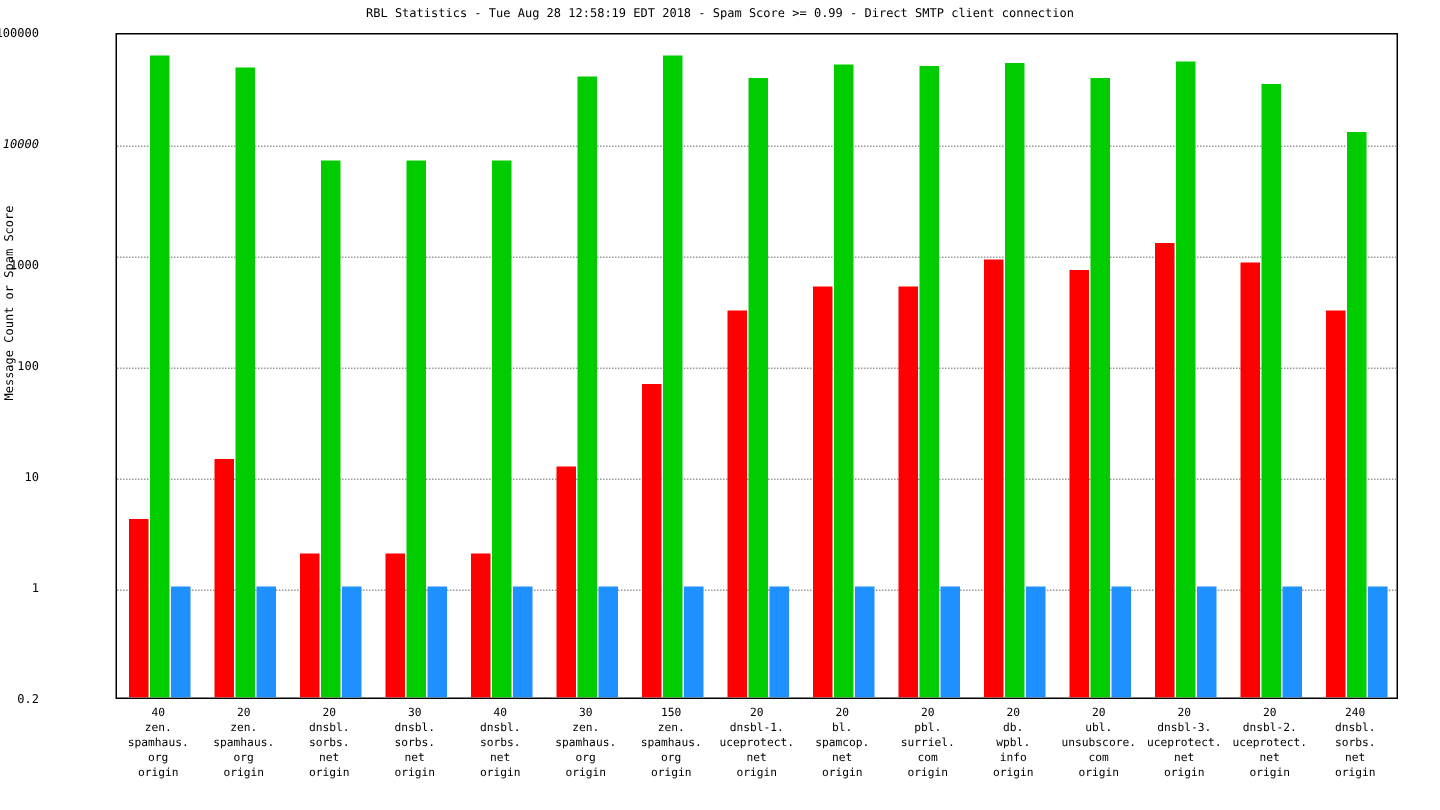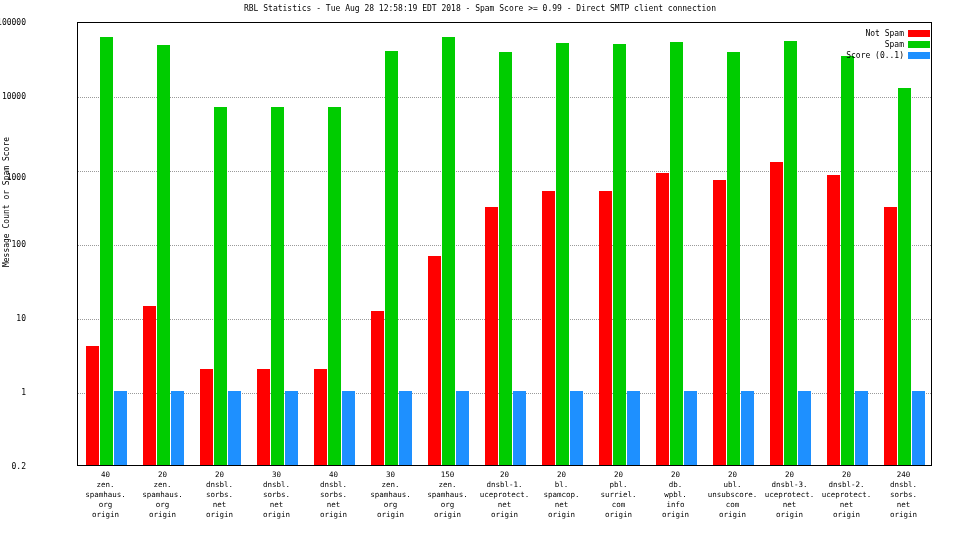--- a/index.html
+++ b/index.html
@@ -124,21 +124,21 @@
   <div id="chart-title">RBL Statistics - Tue Aug 28 12:58:19 EDT 2018 - Spam Score &gt;= 0.99 - Direct SMTP client connection</div>
 
   <div id="ylabel">Message Count or Spam Score</div>
 
   <div id="ytick-labels">
       <div class="ytick-label" style="top: 466px;">0.2</div>
       <div class="ytick-label" style="top: 392px;">1</div>
       <div class="ytick-label" style="top: 318px; margin-left: 48px;">10</div>
       <div class="ytick-label" style="top: 244px;">100</div>
       <div class="ytick-label" style="top: 177px;">1000</div>
-      <div class="ytick-label" style="top: 96px;">10000</div>
+      <div class="ytick-label" style="top: 96px; font-style: italic;">10000</div>
       <div class="ytick-label" style="top: 22px;">100000</div>
     </div>
 
   <div id="plot">
     <div id="gridlines">
         <div class="gridline" style="top: 370px;"></div>
         <div class="gridline" style="top: 296px;"></div>
         <div class="gridline" style="top: 222px;"></div>
         <div class="gridline" style="top: 148px;"></div>
         <div class="gridline" style="top: 74px;"></div>
@@ -215,34 +215,20 @@
           <div class="bar score" title="Score (0..1): 1" style="height: 74px; background: rgb(30, 144, 255);"></div>
         </div>
         <div class="group" style="left: 798px; width: 57px;">
           <div class="bar notspam" title="Not Spam: 310" style="height: 258.361px; background: rgb(255, 0, 0);"></div>
           <div class="bar spam" title="Spam: 12500" style="height: 377.171px; background: rgb(0, 204, 0);"></div>
           <div class="bar score" title="Score (0..1): 1" style="height: 74px; background: rgb(30, 144, 255);"></div>
         </div>
       </div>
   </div>
 
-  <div id="legend">
-      <div class="legend-row">
-        <span class="legend-label">Not Spam</span>
-        <span class="legend-swatch" style="background: rgb(255, 0, 0);"></span>
-      </div>
-      <div class="legend-row">
-        <span class="legend-label">Spam</span>
-        <span class="legend-swatch" style="background: rgb(0, 204, 0);"></span>
-      </div>
-      <div class="legend-row">
-        <span class="legend-label">Score (0..1)</span>
-        <span class="legend-swatch" style="background: rgb(30, 144, 255);"></span>
-      </div>
-    </div>
 
   <div id="xlabels">
       <div class="xlabel" style="left: 73.5px;">40
 zen.
 spamhaus.
 org
 origin</div>
       <div class="xlabel" style="left: 130.5px;">20
 zen.
 spamhaus.

